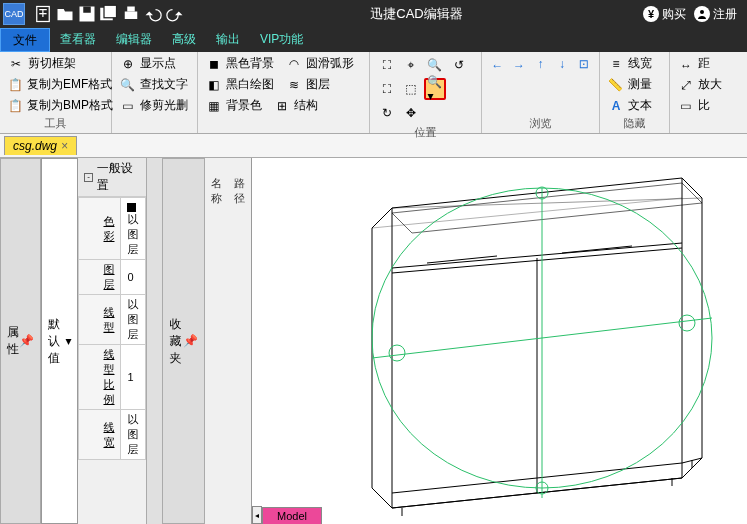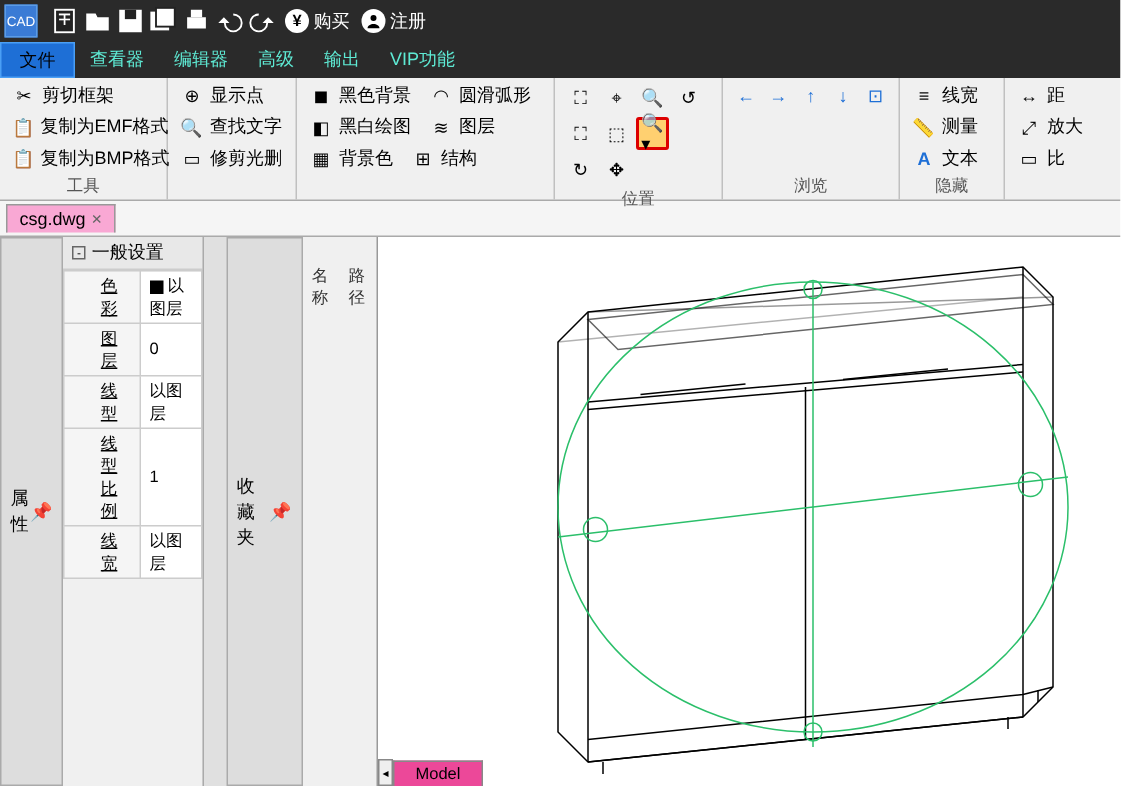--- a/index.html
+++ b/index.html
@@ -25,21 +25,21 @@
 .rb { display:flex; align-items:center; gap:4px; padding:1px 2px; cursor:pointer; white-space:nowrap; }
 .rb .ico { width:16px; height:16px; display:flex; align-items:center; justify-content:center; }
 .row { display:flex; gap:8px; }
 .ribbon-icons-grid { display:grid; grid-template-columns:repeat(4,22px); grid-auto-rows:22px; gap:2px; align-content:start; }
 .ribbon-icons-grid .ib { width:22px; height:22px; display:flex; align-items:center; justify-content:center; cursor:pointer; }
 .highlighted-ib { border:2px solid #d00; padding:2px; background:#ffd070; border-radius:2px; }
 .nav-arrows { display:flex; gap:3px; align-items:flex-start; }
 .nav-arrows .ib { width:20px; height:20px; display:flex; align-items:center; justify-content:center; cursor:pointer; color:#1e6fd6; }
 
 .tabstrip { height:24px; background:#f5f5f5; border-bottom:1px solid #aaa; display:flex; align-items:center; padding-left:4px; }
-.file-tab-doc { background:#f9a8d4; border:1px solid #999; border-bottom:none; padding:2px 8px; display:flex; align-items:center; gap:4px; font-size:11px; }
+.file-tab-doc { background:#fde047; border:1px solid #999; border-bottom:none; padding:2px 8px; display:flex; align-items:center; gap:4px; font-size:11px;font-style:italic; }
 .file-tab-doc .close { cursor:pointer; color:#666; }
 
 .workspace { display:flex; height:366px; }
 .left-panel { width:252px; background:#f0f0f0; border-right:1px solid #999; display:flex; flex-direction:row; }
 .panel-header { background:#ddd; border:1px solid #aaa; padding:2px 6px; display:flex; justify-content:space-between; align-items:center; font-size:12px; }
 .panel-header .pin { cursor:pointer; }
 .dropdown { border:1px solid #999; background:#fff; padding:2px 6px; margin:0; display:flex; justify-content:space-between; align-items:center; cursor:pointer; }
 .tree-group { background:#e8e8e8; border-bottom:1px solid #ccc; padding:2px 6px; display:flex; align-items:center; gap:4px; }
 .tree-group .toggle { width:9px; height:9px; border:1px solid #666; display:flex; align-items:center; justify-content:center; font-size:8px; line-height:1; }
 .prop-table { width:100%; border-collapse:collapse; }
@@ -98,20 +98,21 @@
         <svg viewBox="0 0 16 16">
           <path d="M10 4a5 5 0 1 1-5 5H2l3-3 3 3H6a4 4 0 1 0 4-4z" fill="#fff"></path>
         </svg>
       </div>
     <div class="qat-btn">
         <svg viewBox="0 0 16 16">
           <path d="M6 4a5 5 0 1 0 5 5h3l-3-3-3 3h2a4 4 0 1 1-4-4z" fill="#fff"></path>
         </svg>
       </div>
   </div>
+  <div class="title-text">迅捷CAD编辑器</div>
   <div class="title-right">
     <div class="btn">
         <span class="circle-icon">¥</span>
         <span>购买</span>
       </div>
     <div class="btn">
         <span class="circle-icon">
           <svg width="10" height="10" viewBox="0 0 10 10">
             <circle cx="5" cy="3" r="2" fill="#000"></circle>
             <path d="M1 10c0-2 2-3 4-3s4 1 4 3z" fill="#000"></path>
@@ -271,20 +272,24 @@
     <span class="close">×</span>
   </div>
 </div>
 
 <div class="workspace">
   <div class="left-panel">
     <div class="panel-header">
       <span>属性</span>
       <span class="pin">📌</span>
     </div>
+    <div class="dropdown">
+      <span>默认值</span>
+        <span>▾</span>
+    </div>
     <div class="panel-body">
       <div class="content">
         <div class="tree-group">
           <span class="toggle">-</span>
           <span>一般设置</span>
         </div>
         <table class="prop-table">
           <tbody id="prop-rows">
               <tr>
                 <td>色彩</td>

